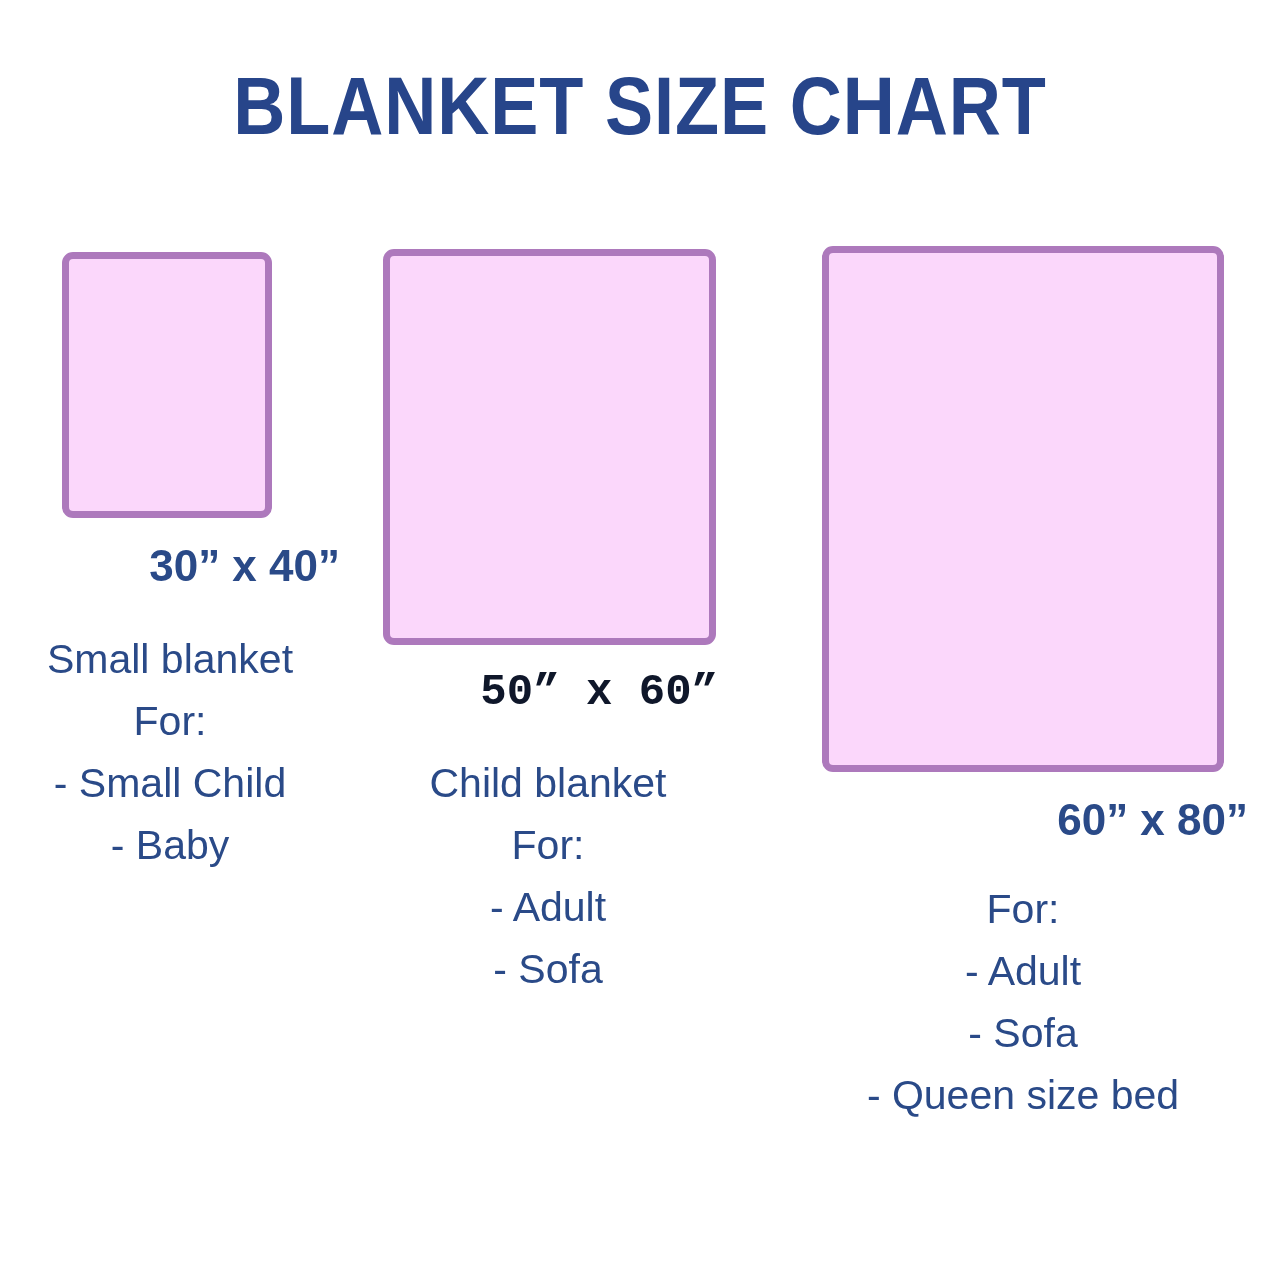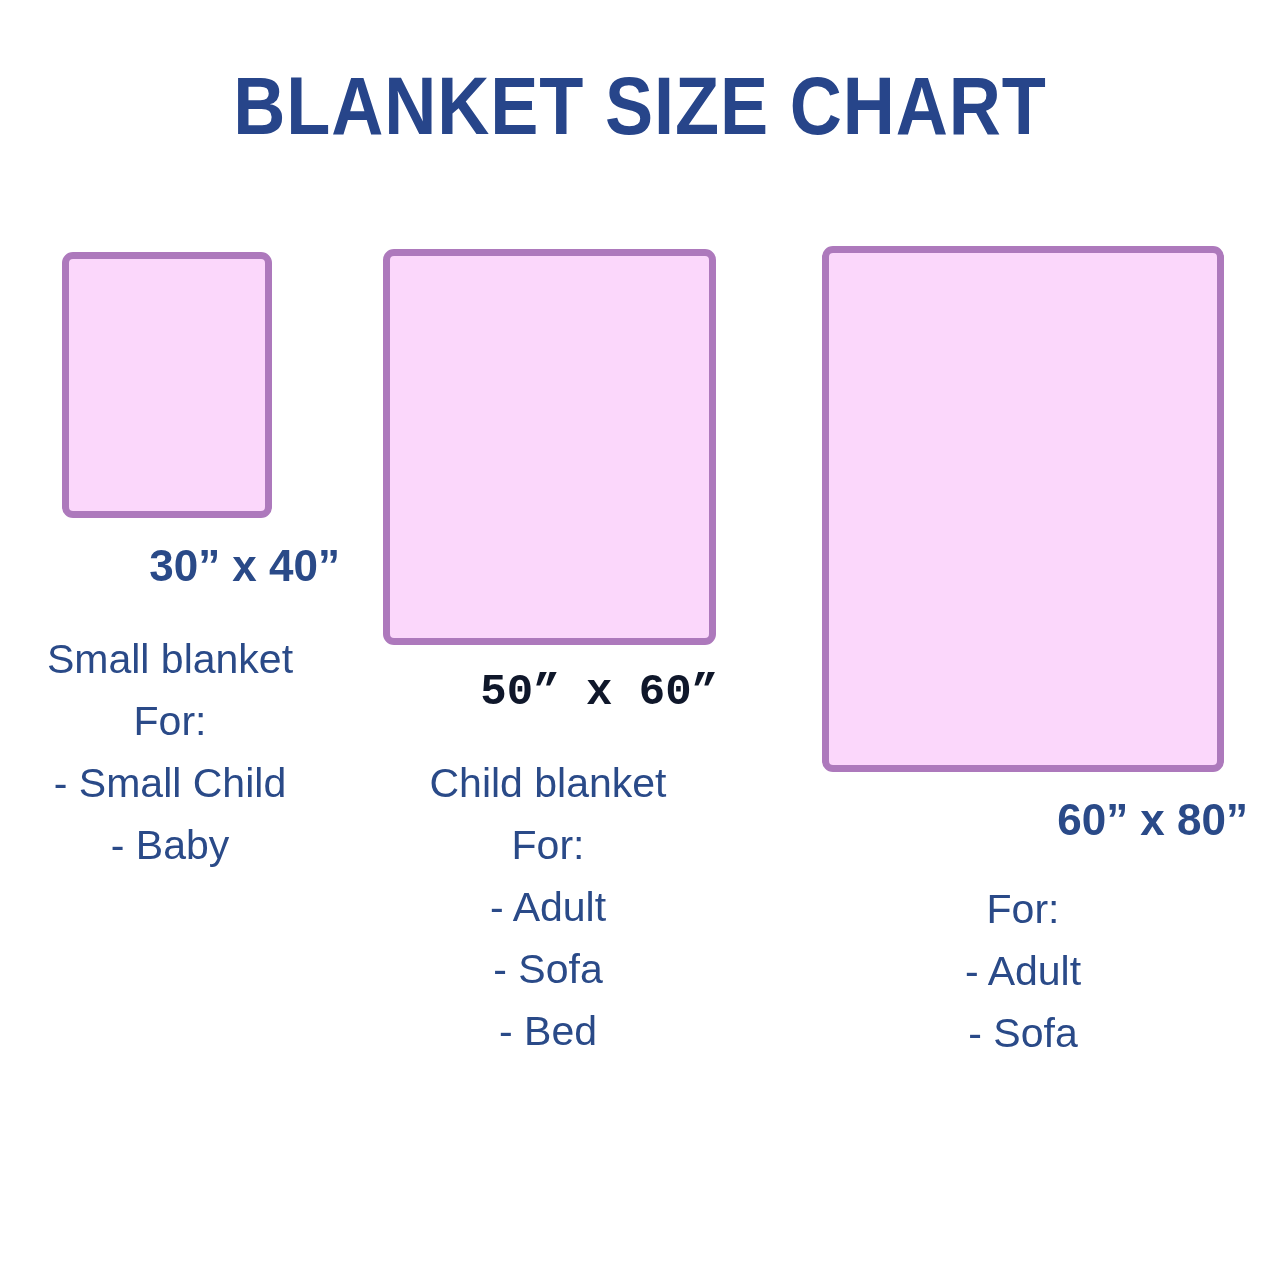--- a/index.html
+++ b/index.html
@@ -112,26 +112,26 @@
 
 <div class="blanket-rect" id="rect-throw" style="background: rgb(251, 215, 251); border-color: rgb(173, 121, 188);"></div>
 
 <div class="size-label" id="size-throw" style="color: #0f172a; font-family: Liberation Mono, monospace;">50” x 60”</div>
 
 <div class="desc-block" id="desc-throw" style="color: rgb(42, 74, 136);">
   <span class="desc-line">Child blanket</span>
   <span class="desc-line">For:</span>
   <span class="desc-line">- Adult</span>
   <span class="desc-line">- Sofa</span>
-  <span class="desc-line">- Bed</span>
 </div>
 
 <div class="column" id="col-xl"></div>
 
 <div class="blanket-rect" id="rect-xl" style="background: rgb(251, 215, 251); border-color: rgb(173, 121, 188);"></div>
 
 <div class="size-label" id="size-xl" style="color: rgb(42, 74, 136);">60” x 80”</div>
 
 <div class="desc-block" id="desc-xl" style="color: rgb(42, 74, 136);">
   <span class="desc-line">For:</span>
   <span class="desc-line">- Adult</span>
   <span class="desc-line">- Sofa</span>
+  <span class="desc-line">- Queen size bed</span>
 </div>
 
 </body></html>

